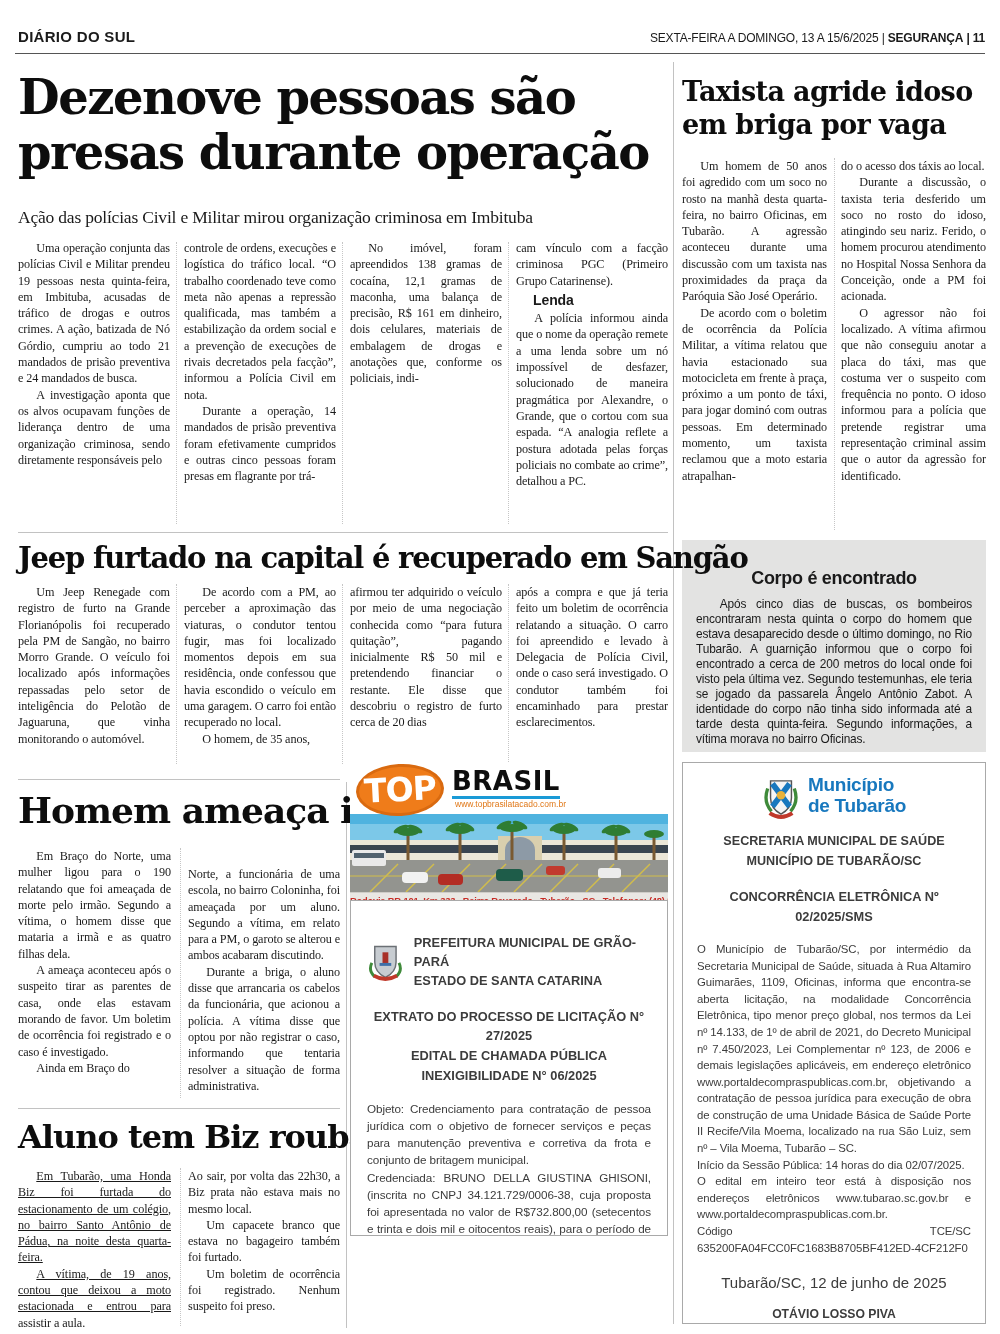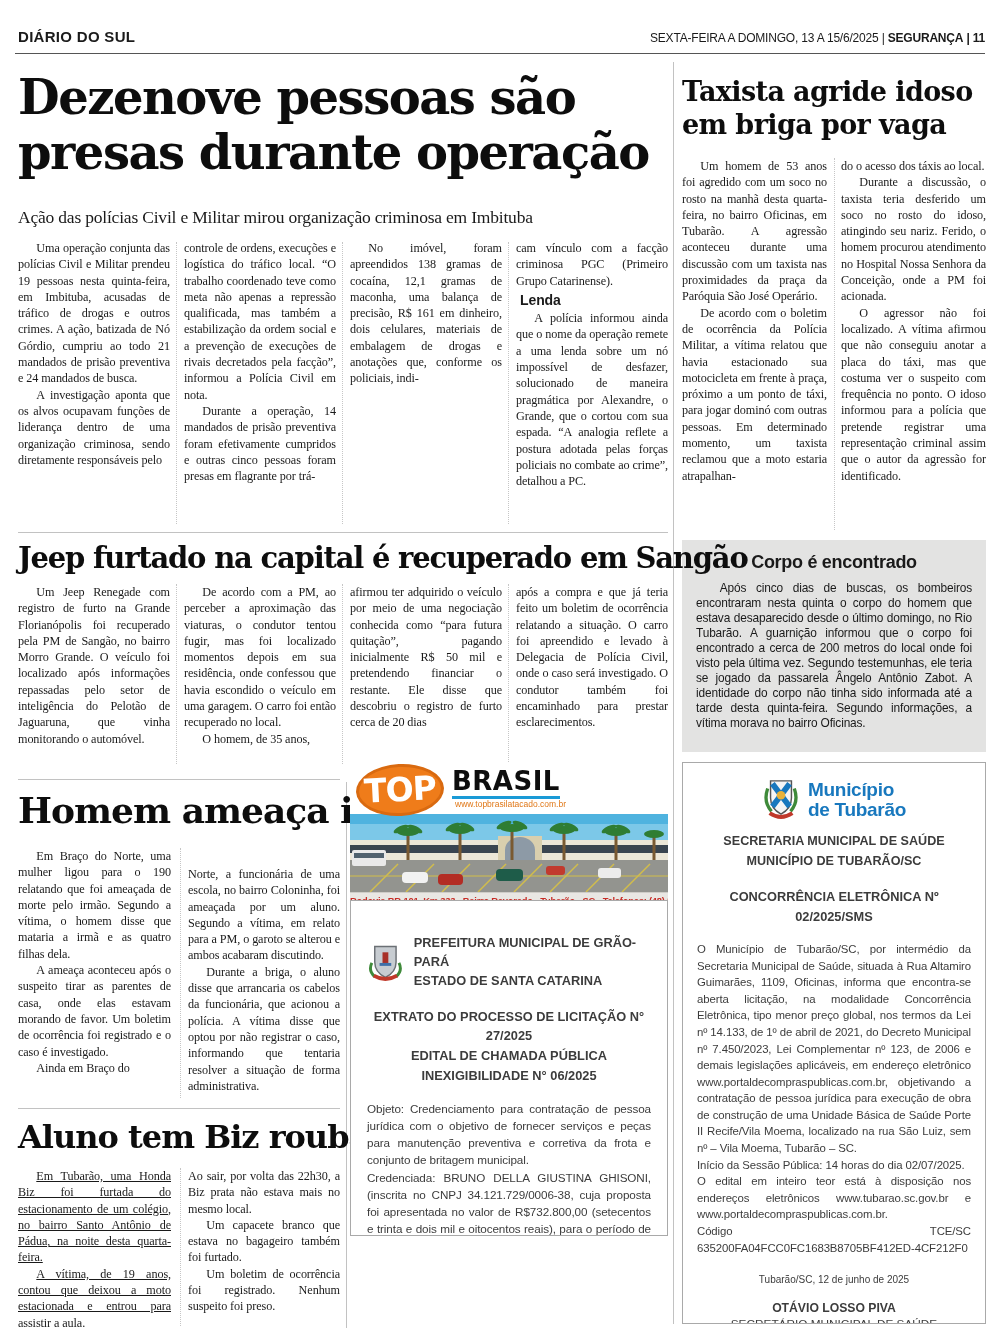--- a/index.html
+++ b/index.html
@@ -30,28 +30,28 @@
   .hl-taxista { left:682px; top:76px; width:306px; font-size:27px; line-height:1.22; letter-spacing:-.6px; }
 
   
   .col {
     position:absolute; overflow:hidden;
     font-family:"Liberation Serif",serif; font-size:12.2px; line-height:16.3px;
     text-align:justify; letter-spacing:-.1px; hyphens:auto; -webkit-hyphens:auto;
   }
   .col p { margin:0; }
   .col p.ind { text-indent:1.5em; }
-  .crosshead { font-family:"Liberation Sans",sans-serif; font-size:14px; font-weight:bold; margin:3px 4px 2px; text-indent:0; }
+  .crosshead { font-family:"Liberation Sans",sans-serif; font-size:14px; font-weight:bold; margin:3px 17px 2px; text-indent:0; }
 
   
   .graybox {
     position:absolute; left:682px; top:540px; width:304px; height:212px;
     background:#e3e3e2; padding:10px 14px; overflow:hidden;
   }
-  .graybox h3 { text-align:center; font-size:18px; font-weight:bold; margin:2px 0 8px; letter-spacing:-.3px; }
+  .graybox h3 { text-align:center; font-size:18px; font-weight:bold; margin:18px 0 8px; letter-spacing:-.3px; }
   .graybox p  { font-size:11.9px; line-height:15px; text-align:justify; text-indent:2em; letter-spacing:-.15px; }
 
   
   .ad-top { position:absolute; left:350px; top:762px; width:318px; height:163px; background:#fff; overflow:hidden; }
   .ad-head { position:relative; height:52px; background:#fff; }
   .top-logo {
     position:absolute; left:6px; top:2px; width:88px; height:52px; background:#ef7c1a;
     border-radius:50%; border:3px solid #d96a10; color:#fff; font-weight:bold;
     font-size:33px; text-align:center; line-height:46px; letter-spacing:-1px;
     transform:rotate(-3deg); z-index:3; font-family:"DejaVu Sans",sans-serif;
@@ -68,24 +68,24 @@
 
   
   .notice { position:absolute; background:#fff; border:1px solid #a9a9a9; color:#3c3c3c; overflow:hidden; }
   .notice-grao { left:350px; top:900px; width:318px; height:336px; padding:32px 16px; }
   .notice-tub  { left:682px; top:762px; width:304px; height:562px; padding:12px 14px; }
   .n-orgrow { display:flex; align-items:center; gap:10px; }
   .n-orgrow .n-org { font-weight:bold; font-size:12.8px; line-height:1.5; }
   .n-title { text-align:center; font-weight:bold; font-size:12.8px; line-height:1.55; margin-top:16px; }
   .n-body { margin-top:14px; font-size:11.7px; line-height:17.2px; text-align:justify; letter-spacing:-.1px; }
   .n-body p { margin:0; }
-  .n-date { text-align:center; margin-top:18px; font-size:10px; }
+  .n-date { text-align:center; margin-top:18px; font-size:15px; }
   .n-signer { text-align:center; margin-top:16px; font-weight:bold; font-size:12.2px; }
   .n-signer-title { text-align:center; font-size:11.8px; margin-top:2px; }
-  .tub-logo { display:flex; justify-content:center; align-items:flex-end; gap:8px; }
+  .tub-logo { display:flex; justify-content:center; align-items:flex-start; gap:8px; }
   .tub-logo-text { color:#1878be; font-weight:bold; font-size:19px; line-height:1.08; letter-spacing:-.3px; }
   .notice-tub .n-title-org { text-align:center; font-weight:bold; font-size:12.6px; line-height:1.6; margin-top:10px; }
 </style>
 </head>
 <body>
 
 <div class="masthead">DIÁRIO DO SUL</div>
 <div class="dateline">
   <span>SEXTA-FEIRA A DOMINGO, 13 A 15/6/2025</span>
   <span>|</span>
@@ -126,21 +126,21 @@
   <p class="ind">No imóvel, foram apreendidos 138 gramas de cocaína, 12,1 gramas de maconha, uma balança de precisão, R$ 161 em dinheiro, dois celulares, materiais de embalagem de drogas e anotações que, conforme os policiais, indi-</p>
 </div>
 <div class="col" style="left:516px; top:240px; width:152px; height:286px;">
   <p>cam vínculo com a facção criminosa PGC (Primeiro Grupo Catarinense).</p>
   <h3 class="crosshead">Lenda</h3>
   <p class="ind">A polícia informou ainda que o nome da operação remete a uma lenda sobre um nó impossível de desfazer, solucionado de maneira pragmática por Alexandre, o Grande, que o cortou com sua espada. “A analogia reflete a postura adotada pelas forças policiais no combate ao crime”, detalhou a PC.</p>
 </div>
 
 <h2 class="hl hl-taxista">Taxista agride idoso em briga por vaga</h2>
 <div class="col" style="left:682px; top:158px; width:145px; height:374px;">
-  <p class="ind">Um homem de 53 anos foi agredido com um soco no rosto na manhã desta quarta-feira, no bairro Oficinas, em Tubarão. A agressão aconteceu durante uma discussão com um taxista nas proximidades da praça da Paróquia São José Operário.</p>
+  <p class="ind">Um homem de 50 anos foi agredido com um soco no rosto na manhã desta quarta-feira, no bairro Oficinas, em Tubarão. A agressão aconteceu durante uma discussão com um taxista nas proximidades da praça da Paróquia São José Operário.</p>
   <p class="ind">De acordo com o boletim de ocorrência da Polícia Militar, a vítima relatou que havia estacionado sua motocicleta em frente à praça, próximo a um ponto de táxi, para jogar dominó com outras pessoas. Em determinado momento, um taxista reclamou que a moto estaria atrapalhan-</p>
 </div>
 <div class="col" style="left:841px; top:158px; width:145px; height:374px;">
   <p>do o acesso dos táxis ao local.</p>
   <p class="ind">Durante a discussão, o taxista teria desferido um soco no rosto do idoso, atingindo seu nariz. Ferido, o homem procurou atendimento no Hospital Nossa Senhora da Conceição, onde a PM foi acionada.</p>
   <p class="ind">O agressor não foi localizado. A vítima afirmou que não conseguiu anotar a placa do táxi, mas que costuma ver o suspeito com frequência no ponto. O idoso informou para a polícia que pretende registrar uma representação criminal assim que o autor da agressão for identificado.</p>
 </div>
 
 <div class="graybox">
   <h3>Corpo é encontrado</h3>

